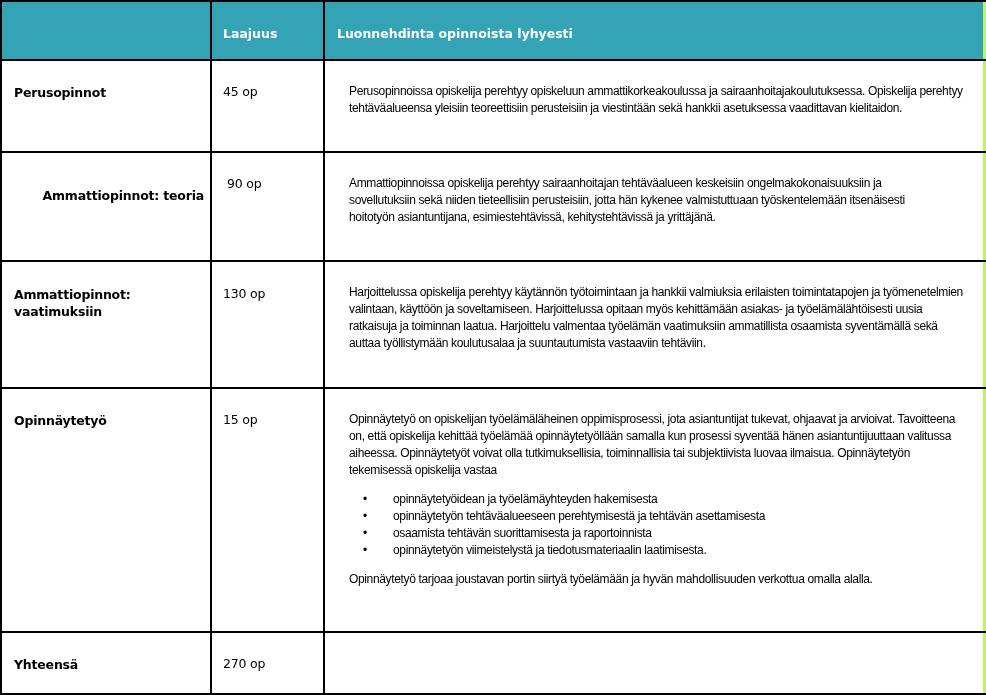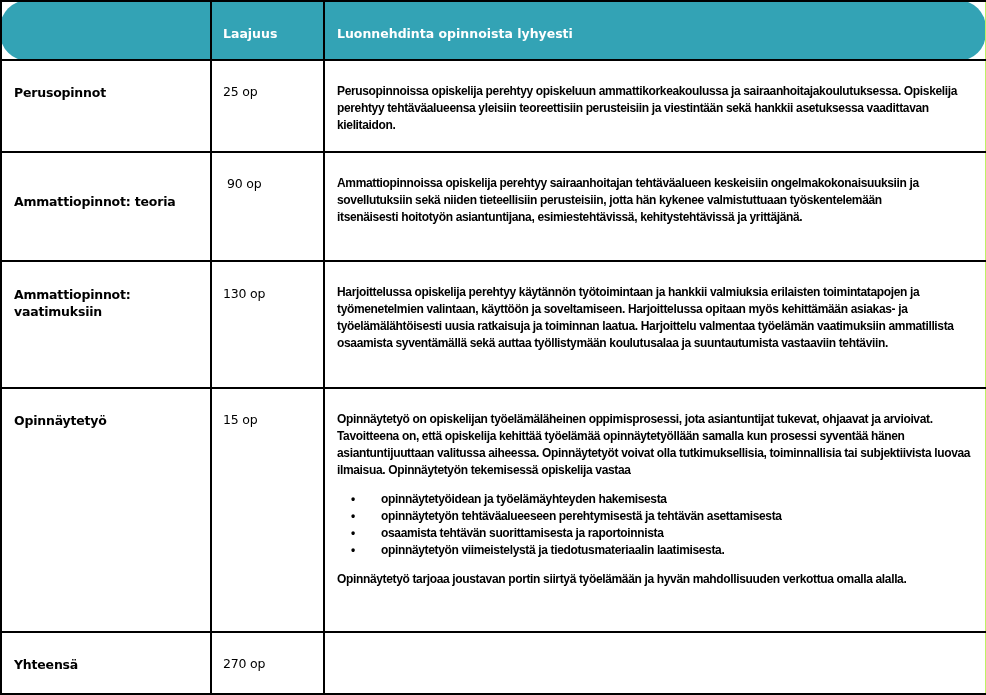--- a/index.html
+++ b/index.html
@@ -2,28 +2,28 @@
 <html><head>
 <meta charset="utf-8">
 <style>
   html, body { margin: 0; padding: 0; background: #ffffff; }
   body { width: 986px; height: 695px; overflow: hidden; font-family: "DejaVu Sans", sans-serif; color: #000; }
   .grid { position: absolute; left: 0; top: 0; width: 986px; height: 695px; }
   .row { position: absolute; left: 0; width: 986px; box-sizing: border-box; }
   .cell { position: absolute; top: 0; bottom: 0; box-sizing: border-box; border-left: 2px solid #000; }
   .c1 { left: 0; width: 237px; }
   .c2 { left: 210px; width: 114px; }
-  .c3 { left: 323px; width: 663px; border-right: 1px solid #bef264; }
-  .hdr { background: #33a3b5; border-radius: 28px; }
+  .c3 { left: 323px; width: 663px; border-right: 3px solid #bef264; }
+  .hdr { background: #33a3b5; }
   .hdr .cell { color: #ffffff; font-weight: bold; font-size: 12.5px; }
   .hdr .lbl { position: absolute; top: 26px; }
   .hline { position: absolute; left: 0; width: 986px; height: 2px; background: #000; }
   .name { position: absolute; left: 12px; top: 24px; font-weight: bold; font-size: 12.5px; line-height: 17px; width: 190px; }
   .val { position: absolute; left: 11px; top: 24px; font-size: 12.5px; }
-  .desc { position: absolute; left: 12px; top: 24px; right: 12px; font-size: 12px; line-height: 17px; letter-spacing: -0.35px; font-family: "Liberation Sans", sans-serif; font-weight: bold; }
+  .desc { position: absolute; left: 24px; top: 24px; right: 12px; font-size: 12px; line-height: 17px; letter-spacing: -0.35px; font-family: "Liberation Sans", sans-serif; }
   .desc p { margin: 0; }
   .desc ul { margin: 12px 0 12px 0; padding-left: 44px; list-style: none; }
   .desc li { position: relative; }
   .desc li .bullet { position: absolute; left: -30px; top: 0; }
   .name, .val { font-family: "DejaVu Sans", sans-serif; letter-spacing: -0.2px; }
 </style>
 </head>
 <body>
 
 <div class="grid">
@@ -36,30 +36,30 @@
     <div class="cell c3">
       <span class="lbl" style="left:12px;">Luonnehdinta opinnoista lyhyesti</span>
     </div>
   </div>
 
   <div class="row" style="top:61px;height:92px;">
     <div class="cell c1">
         <div class="name" style="top:23px;">Perusopinnot</div>
       </div>
     <div class="cell c2">
-        <div class="val" style="top:23px;">25 op</div>
+        <div class="val" style="top:23px;">45 op</div>
       </div>
     <div class="cell c3">
         <div class="desc" style="top:22px;">Perusopinnoissa opiskelija perehtyy opiskeluun ammattikorkeakoulussa ja sairaanhoitajakoulutuksessa. Opiskelija perehtyy tehtäväalueensa yleisiin teoreettisiin perusteisiin ja viestintään sekä hankkii asetuksessa vaadittavan kielitaidon.</div>
       </div>
   </div>
 
   <div class="row" style="top:153px;height:109px;">
     <div class="cell c1">
-        <div class="name" style="top:40px;">Ammattiopinnot: teoria</div>
+        <div class="name" style="top:34px;text-align:right;">Ammattiopinnot: teoria</div>
       </div>
     <div class="cell c2">
         <div class="val" style="top:23px;left:15px;text-align:right;">90 op</div>
       </div>
     <div class="cell c3">
         <div class="desc" style="top:22px;right:60px;">Ammattiopinnoissa opiskelija perehtyy sairaanhoitajan tehtäväalueen keskeisiin ongelmakokonaisuuksiin ja sovellutuksiin sekä niiden tieteellisiin perusteisiin, jotta hän kykenee valmistuttuaan työskentelemään itsenäisesti hoitotyön asiantuntijana, esimiestehtävissä, kehitystehtävissä ja yrittäjänä.</div>
       </div>
   </div>
 
   <div class="row" style="top:262px;height:127px;">

